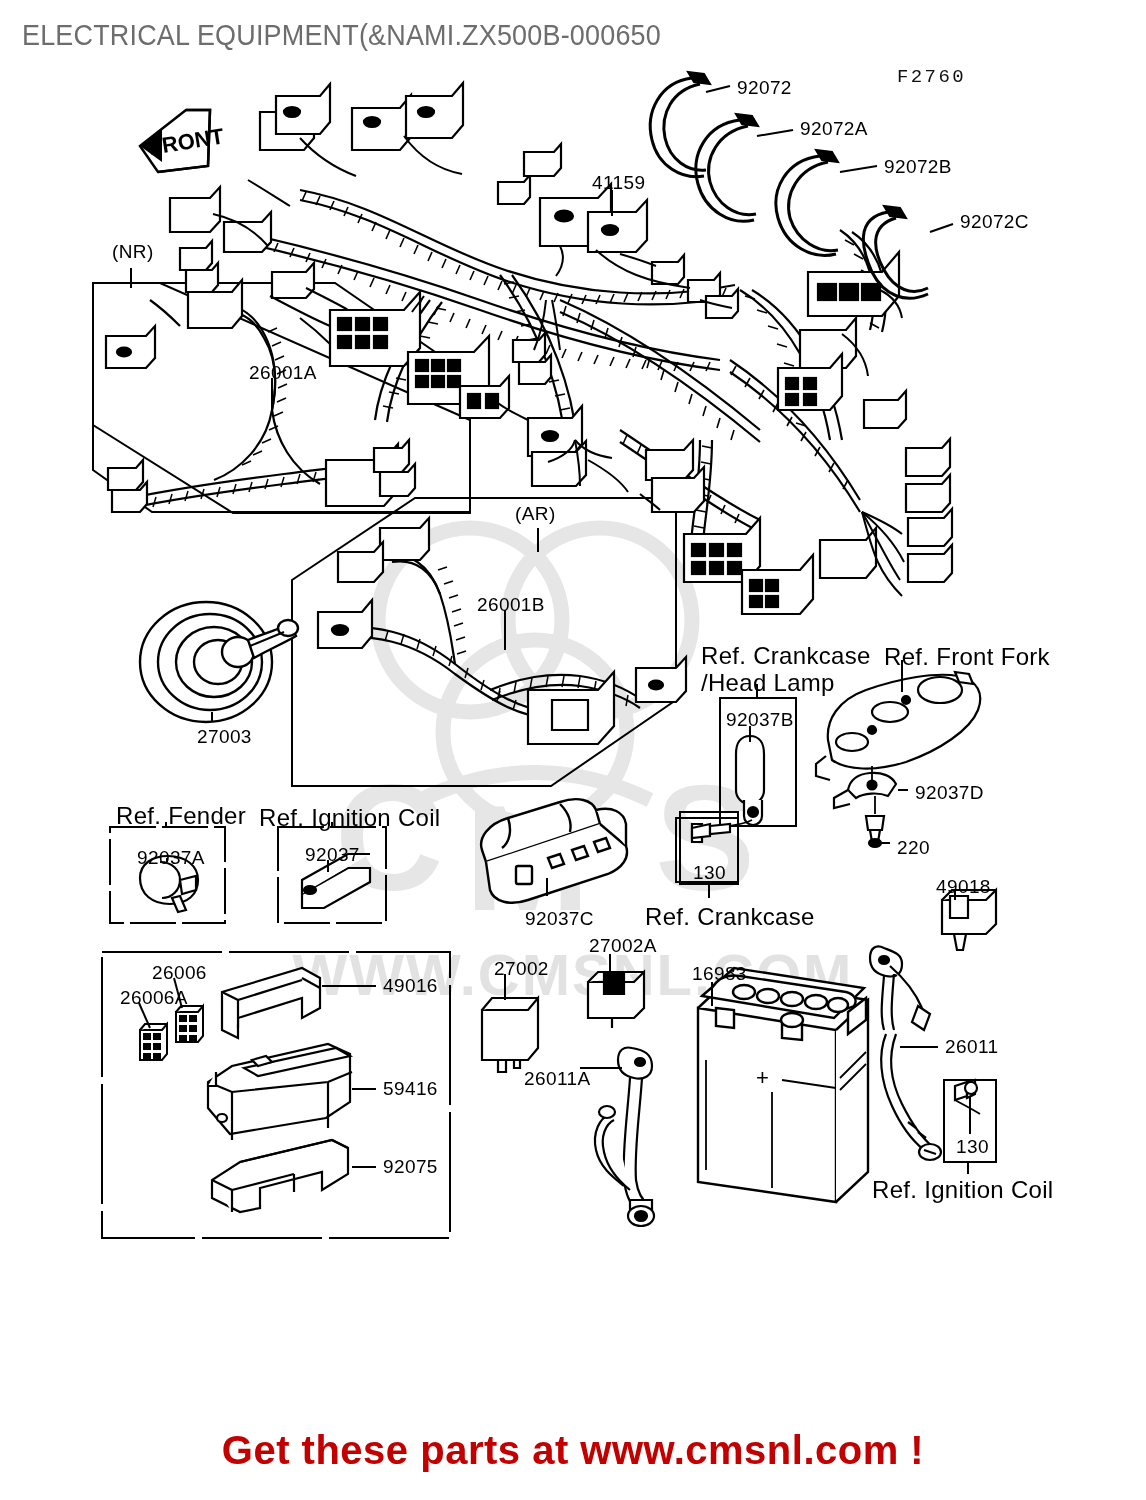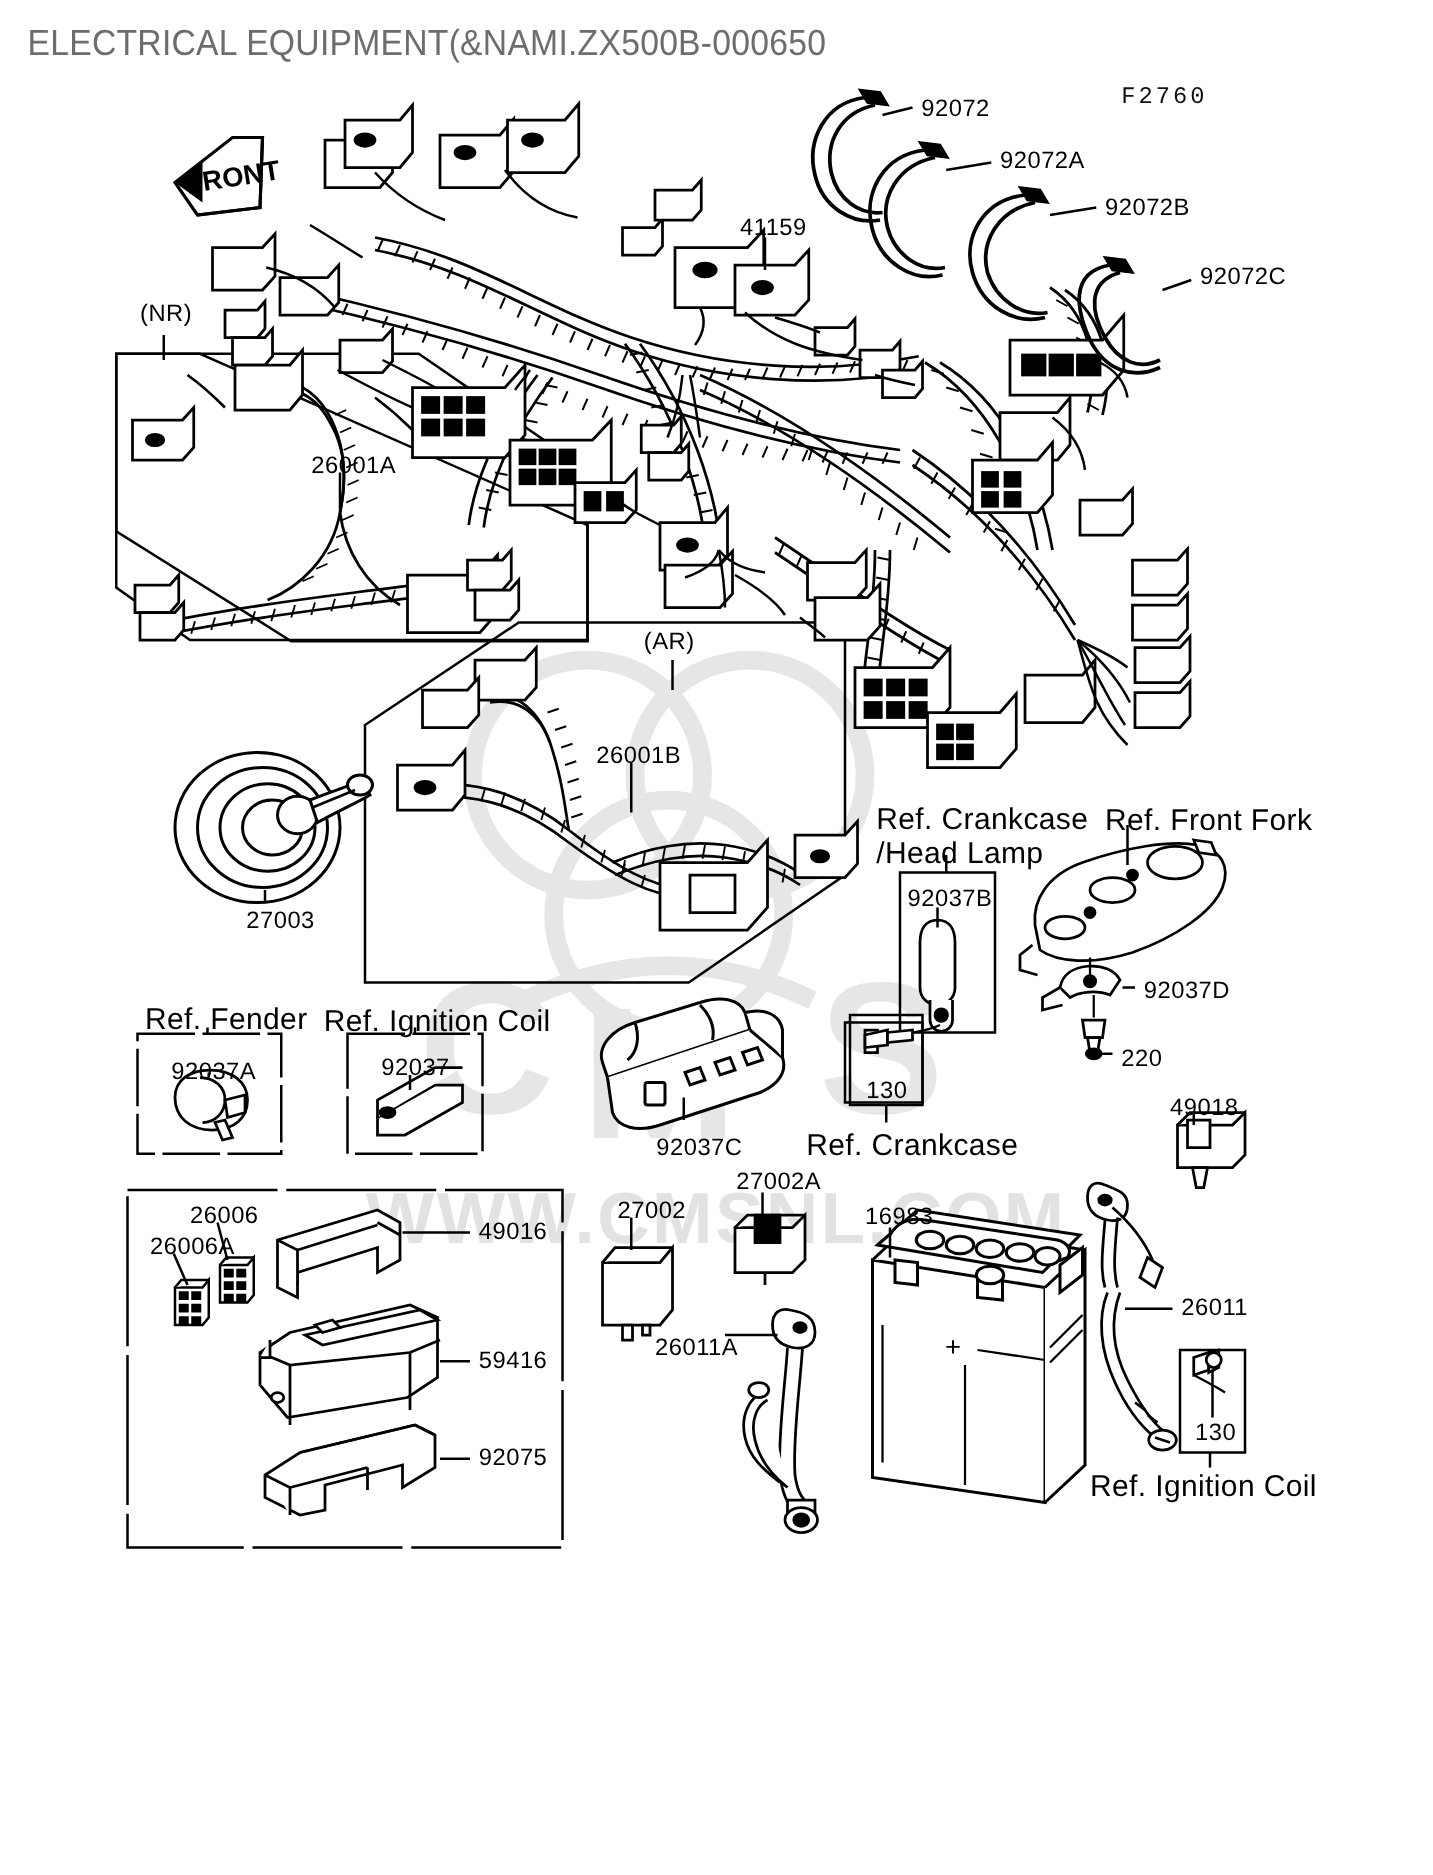--- a/index.html
+++ b/index.html
@@ -640,13 +640,14 @@
   <div class="lbl ref two" style="left:701px;top:643px">
     <span>Ref. Crankcase</span><br>
     <span>/Head Lamp</span>
   </div>
   <div class="lbl ref" style="left:884px;top:643px">Ref. Front Fork</div>
   <div class="lbl ref" style="left:116px;top:802px">Ref. Fender</div>
   <div class="lbl ref" style="left:259px;top:804px">Ref. Ignition Coil</div>
   <div class="lbl ref" style="left:645px;top:903px">Ref. Crankcase</div>
   <div class="lbl ref" style="left:872px;top:1176px">Ref. Ignition Coil</div>
 
+  <div class="footer">Get these parts at www.cmsnl.com !</div>
 </div>
 
 </body></html>

